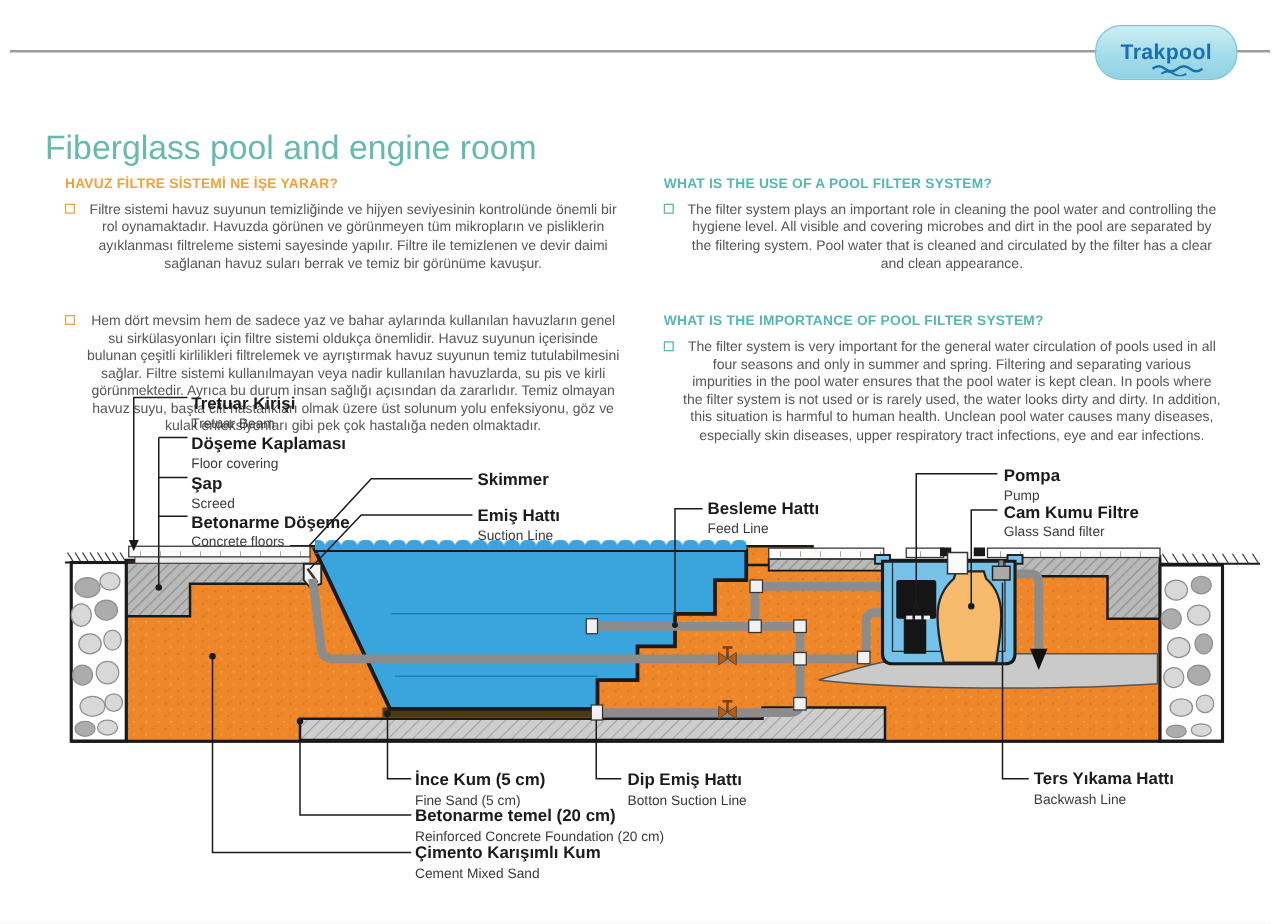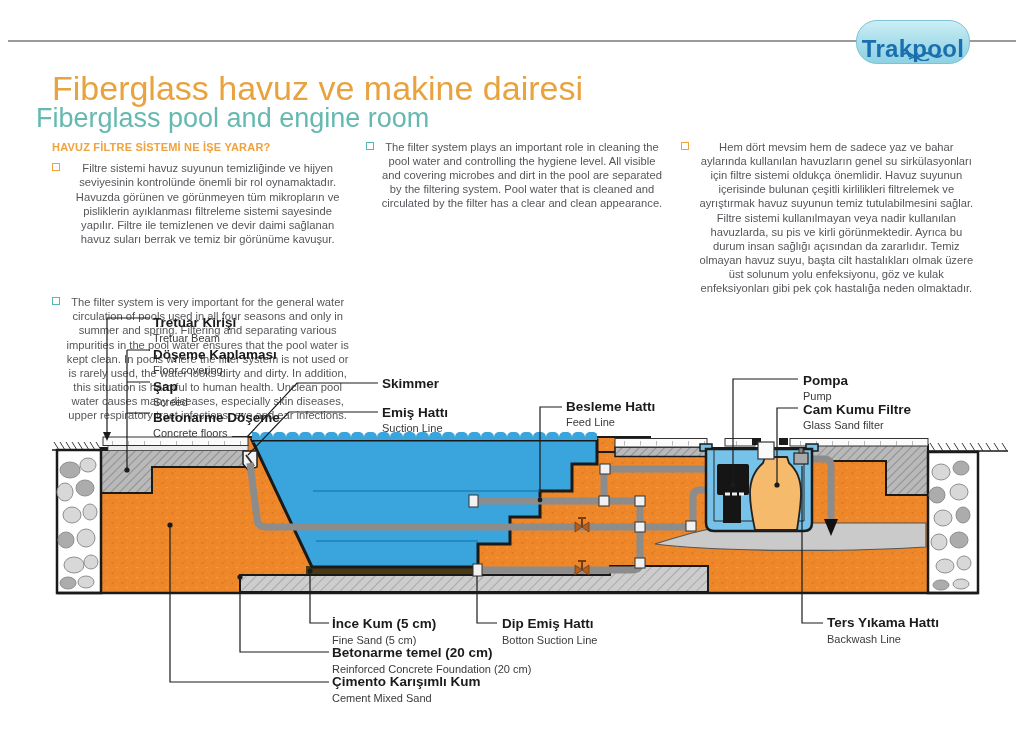--- a/index.html
+++ b/index.html
@@ -1,27 +1,27 @@
 <!DOCTYPE html>
 <html><head>
 <meta charset="utf-8">
 <style>
   html,body{margin:0;padding:0;background:#e9e9e9;}
   .page{position:relative;width:1024px;height:739px;background:#ffffff;overflow:hidden;
         font-family:"Liberation Sans",sans-serif;margin:0 auto;}
   .top-rule{position:absolute;left:8px;right:8px;top:40px;height:2px;background:#9b9b9b;}
-  .logo{position:absolute;left:856px;top:20px;width:112px;height:42px;border-radius:21px;
+  .logo{position:absolute;left:876px;top:20px;width:112px;height:42px;border-radius:21px;
         background:linear-gradient(180deg,#cdeef5 0%,#a5dcea 55%,#8fd2e3 100%);
-        border:1px solid #7cc3d6;display:flex;align-items:flex-end;justify-content:center;
-        color:#1a6fae;font-weight:bold;font-size:24px;letter-spacing:.3px;}
+        border:1px solid #7cc3d6;display:flex;align-items:center;justify-content:center;
+        color:#1a6fae;font-weight:bold;font-size:17px;letter-spacing:.3px;}
   .logo-wave{position:absolute;left:44px;top:30px;}
   .title{position:absolute;left:52px;top:69px;font-size:34px;color:#e8a23e;white-space:nowrap;}
   .subtitle{position:absolute;left:36px;top:103px;font-size:27px;color:#66b9b1;white-space:nowrap;}
   .columns{position:absolute;left:52px;top:140px;width:926px;display:grid;
-           grid-template-columns:repeat(3,1fr);column-gap:17px;}
+           grid-template-columns:repeat(2,1fr);column-gap:17px;gap:32px;}
   .col-heading{font-size:11px;font-weight:bold;line-height:1.3;margin:0 0 7px 0;letter-spacing:.2px;}
   .col.orange .col-heading{color:#f0a23c;}
   .col.teal .col-heading{color:#55b7af;}
   .para{position:relative;padding-left:14px;font-size:11.2px;line-height:1.26;color:#54565a;text-align:center;}
   .bullet{position:absolute;left:0;top:2px;width:6px;height:6px;border:1px solid;}
   .col.orange .bullet{border-color:#f0a23c;}
   .col.teal .bullet{border-color:#55b7af;}
   svg.diagram{position:absolute;left:0;top:0;width:1024px;height:739px;
               font-family:"Liberation Sans",sans-serif;}
   .lbl-tr{font-size:13.5px;font-weight:bold;fill:#1b1b1b;}
@@ -44,44 +44,45 @@
   <div class="top-rule"></div>
 
   <div class="logo">
     <span>Trakpool</span>
     <svg class="logo-wave" width="42" height="10" viewBox="0 0 42 10">
       <path d="M1,4 Q6,0 11,4 T21,4 T31,4 T41,4" fill="none" stroke="#1a6fae" stroke-width="1.8"></path>
       <path d="M8,8 Q13,4.5 18,8 T28,8" fill="none" stroke="#1a6fae" stroke-width="1.6"></path>
     </svg>
   </div>
 
-  <div class="title">Fiberglass havuz ve makine dairesi</div>
   <div class="subtitle">Fiberglass pool and engine room</div>
 
   <div class="columns">
     <div class="col orange">
       <h3 class="col-heading">HAVUZ FİLTRE SİSTEMİ NE İŞE YARAR?</h3>
       <div class="para">
         <span class="bullet"></span>
         <span>Filtre sistemi havuz suyunun temizliğinde ve hijyen seviyesinin kontrolünde önemli bir rol oynamaktadır. Havuzda görünen ve görünmeyen tüm mikropların ve pisliklerin ayıklanması filtreleme sistemi sayesinde yapılır. Filtre ile temizlenen ve devir daimi sağlanan havuz suları berrak ve temiz bir görünüme kavuşur.</span>
       </div>
     </div>
     <div class="col teal">
+      <h3 class="col-heading">WHAT IS THE USE OF A POOL FILTER SYSTEM?</h3>
       <div class="para">
         <span class="bullet"></span>
         <span>The filter system plays an important role in cleaning the pool water and controlling the hygiene level. All visible and covering microbes and dirt in the pool are separated by the filtering system. Pool water that is cleaned and circulated by the filter has a clear and clean appearance.</span>
       </div>
     </div>
     <div class="col orange">
       <div class="para">
         <span class="bullet"></span>
         <span>Hem dört mevsim hem de sadece yaz ve bahar aylarında kullanılan havuzların genel su sirkülasyonları için filtre sistemi oldukça önemlidir. Havuz suyunun içerisinde bulunan çeşitli kirlilikleri filtrelemek ve ayrıştırmak havuz suyunun temiz tutulabilmesini sağlar. Filtre sistemi kullanılmayan veya nadir kullanılan havuzlarda, su pis ve kirli görünmektedir. Ayrıca bu durum insan sağlığı açısından da zararlıdır. Temiz olmayan havuz suyu, başta cilt hastalıkları olmak üzere üst solunum yolu enfeksiyonu, göz ve kulak enfeksiyonları gibi pek çok hastalığa neden olmaktadır.</span>
       </div>
     </div>
     <div class="col teal">
+      <h3 class="col-heading">WHAT IS THE IMPORTANCE OF POOL FILTER SYSTEM?</h3>
       <div class="para">
         <span class="bullet"></span>
         <span>The filter system is very important for the general water circulation of pools used in all four seasons and only in summer and spring. Filtering and separating various impurities in the pool water ensures that the pool water is kept clean. In pools where the filter system is not used or is rarely used, the water looks dirty and dirty. In addition, this situation is harmful to human health. Unclean pool water causes many diseases, especially skin diseases, upper respiratory tract infections, eye and ear infections.</span>
       </div>
     </div>
   </div>
 
   <svg class="diagram" viewBox="0 0 1024 739">
     <defs>
       <pattern id="speckle" patternUnits="userSpaceOnUse" width="10" height="10">

